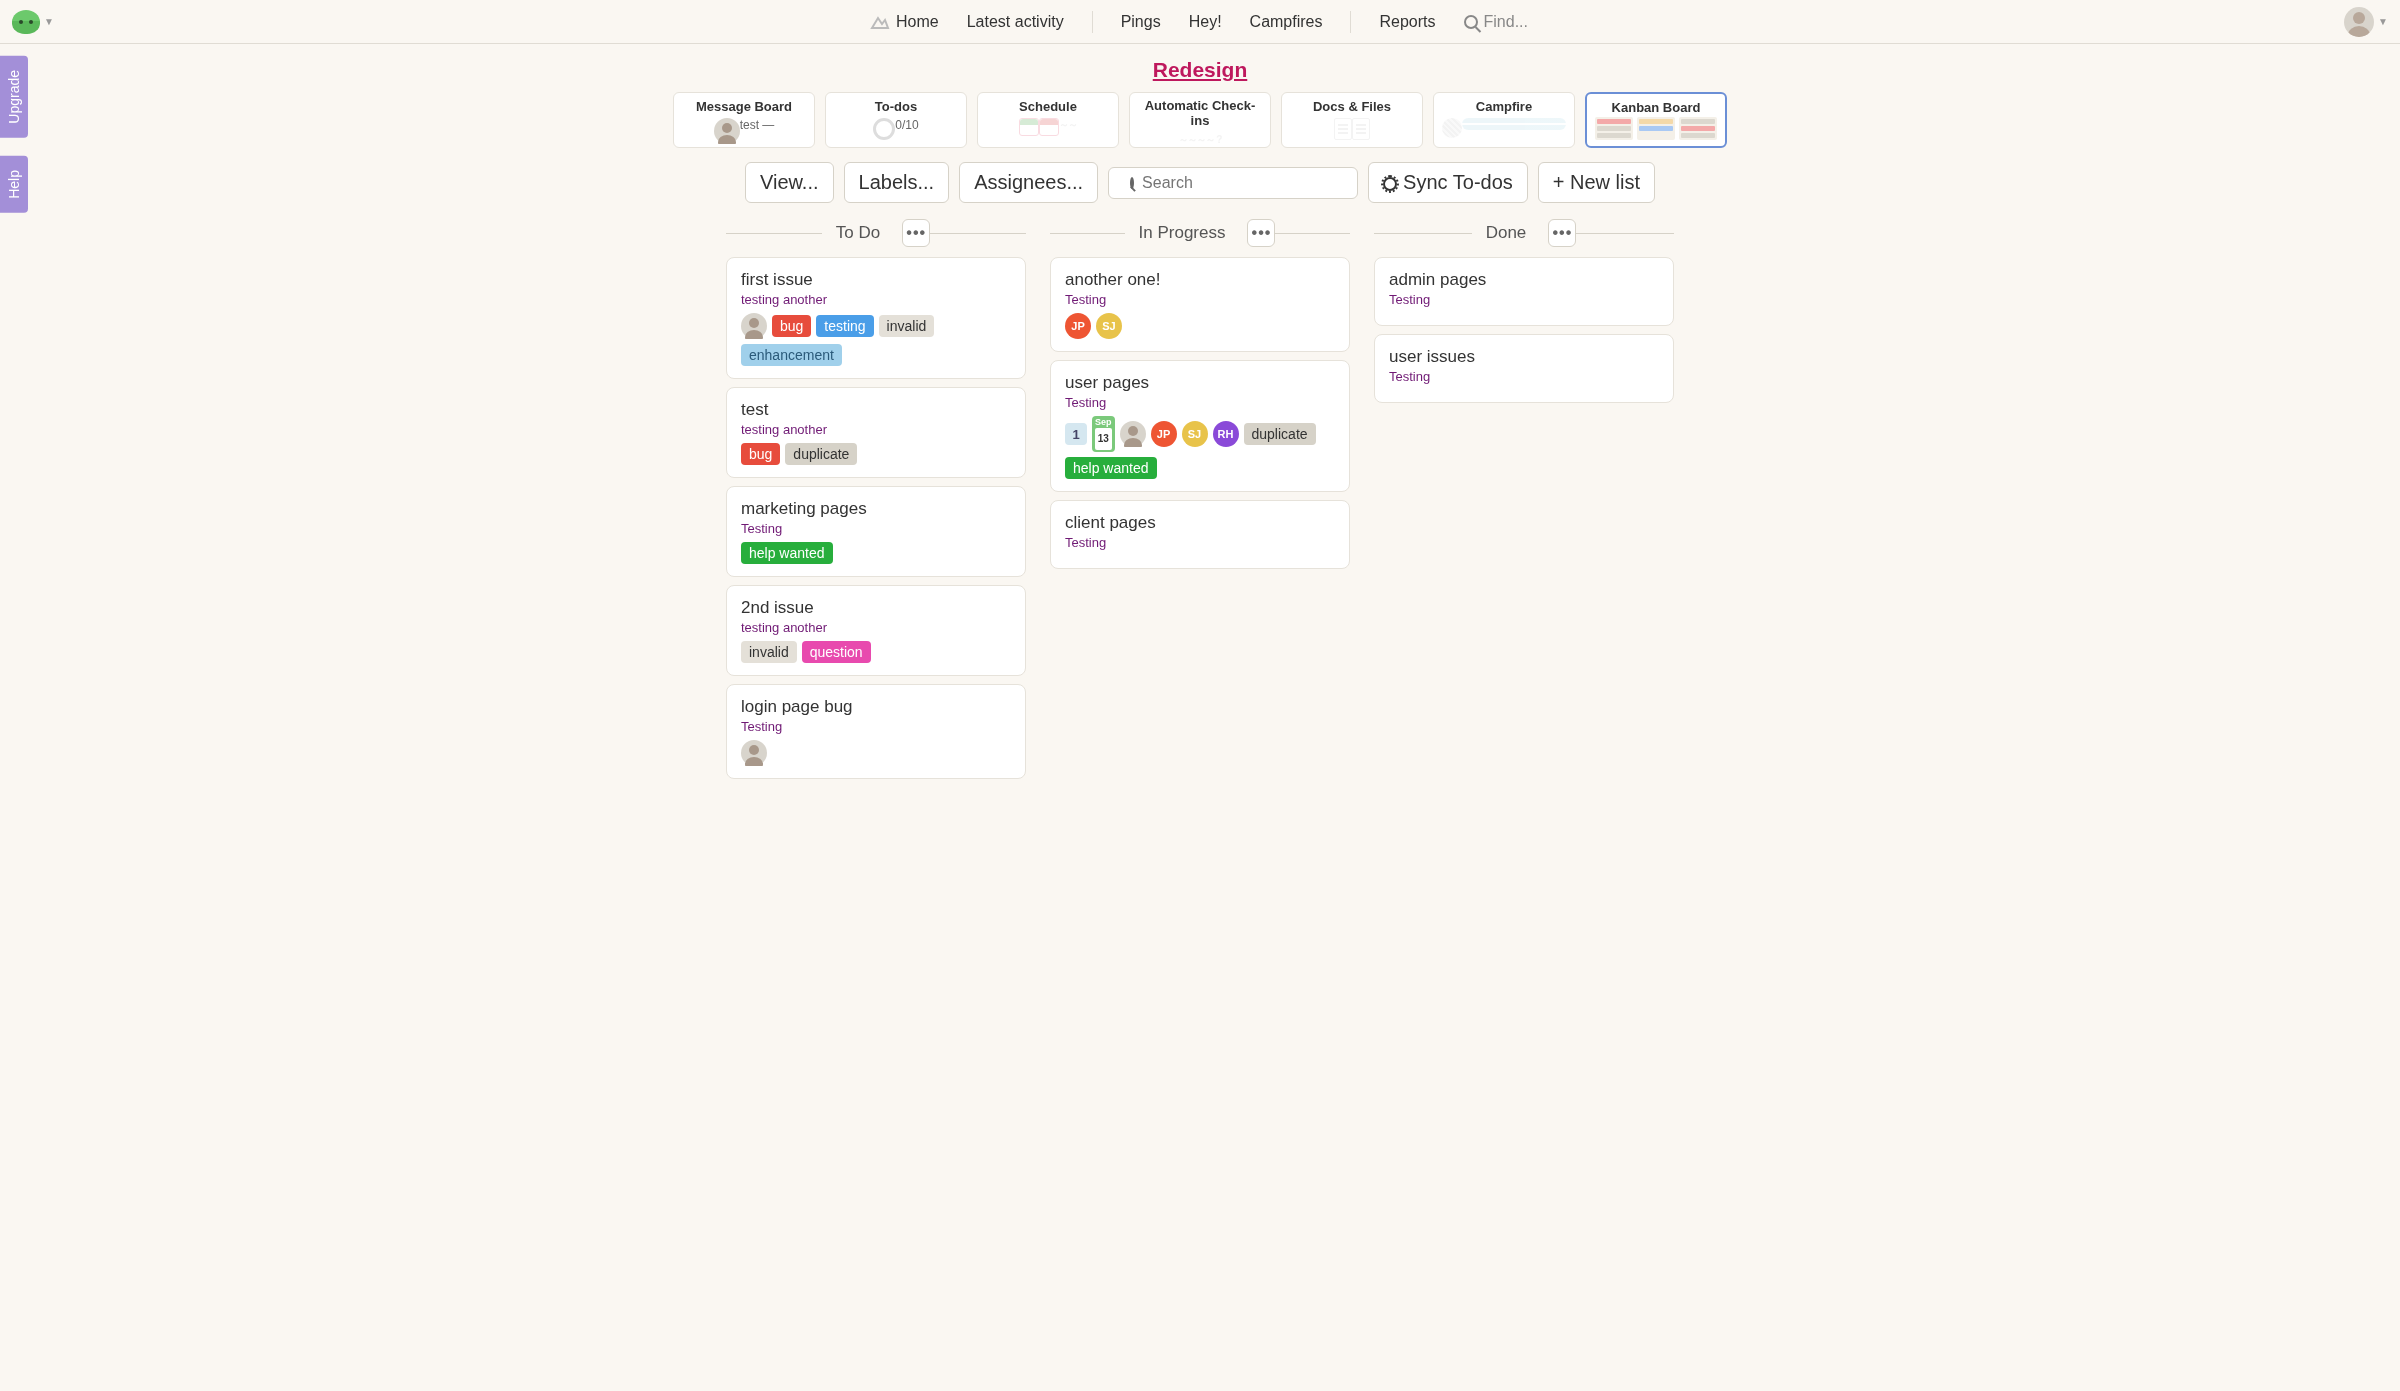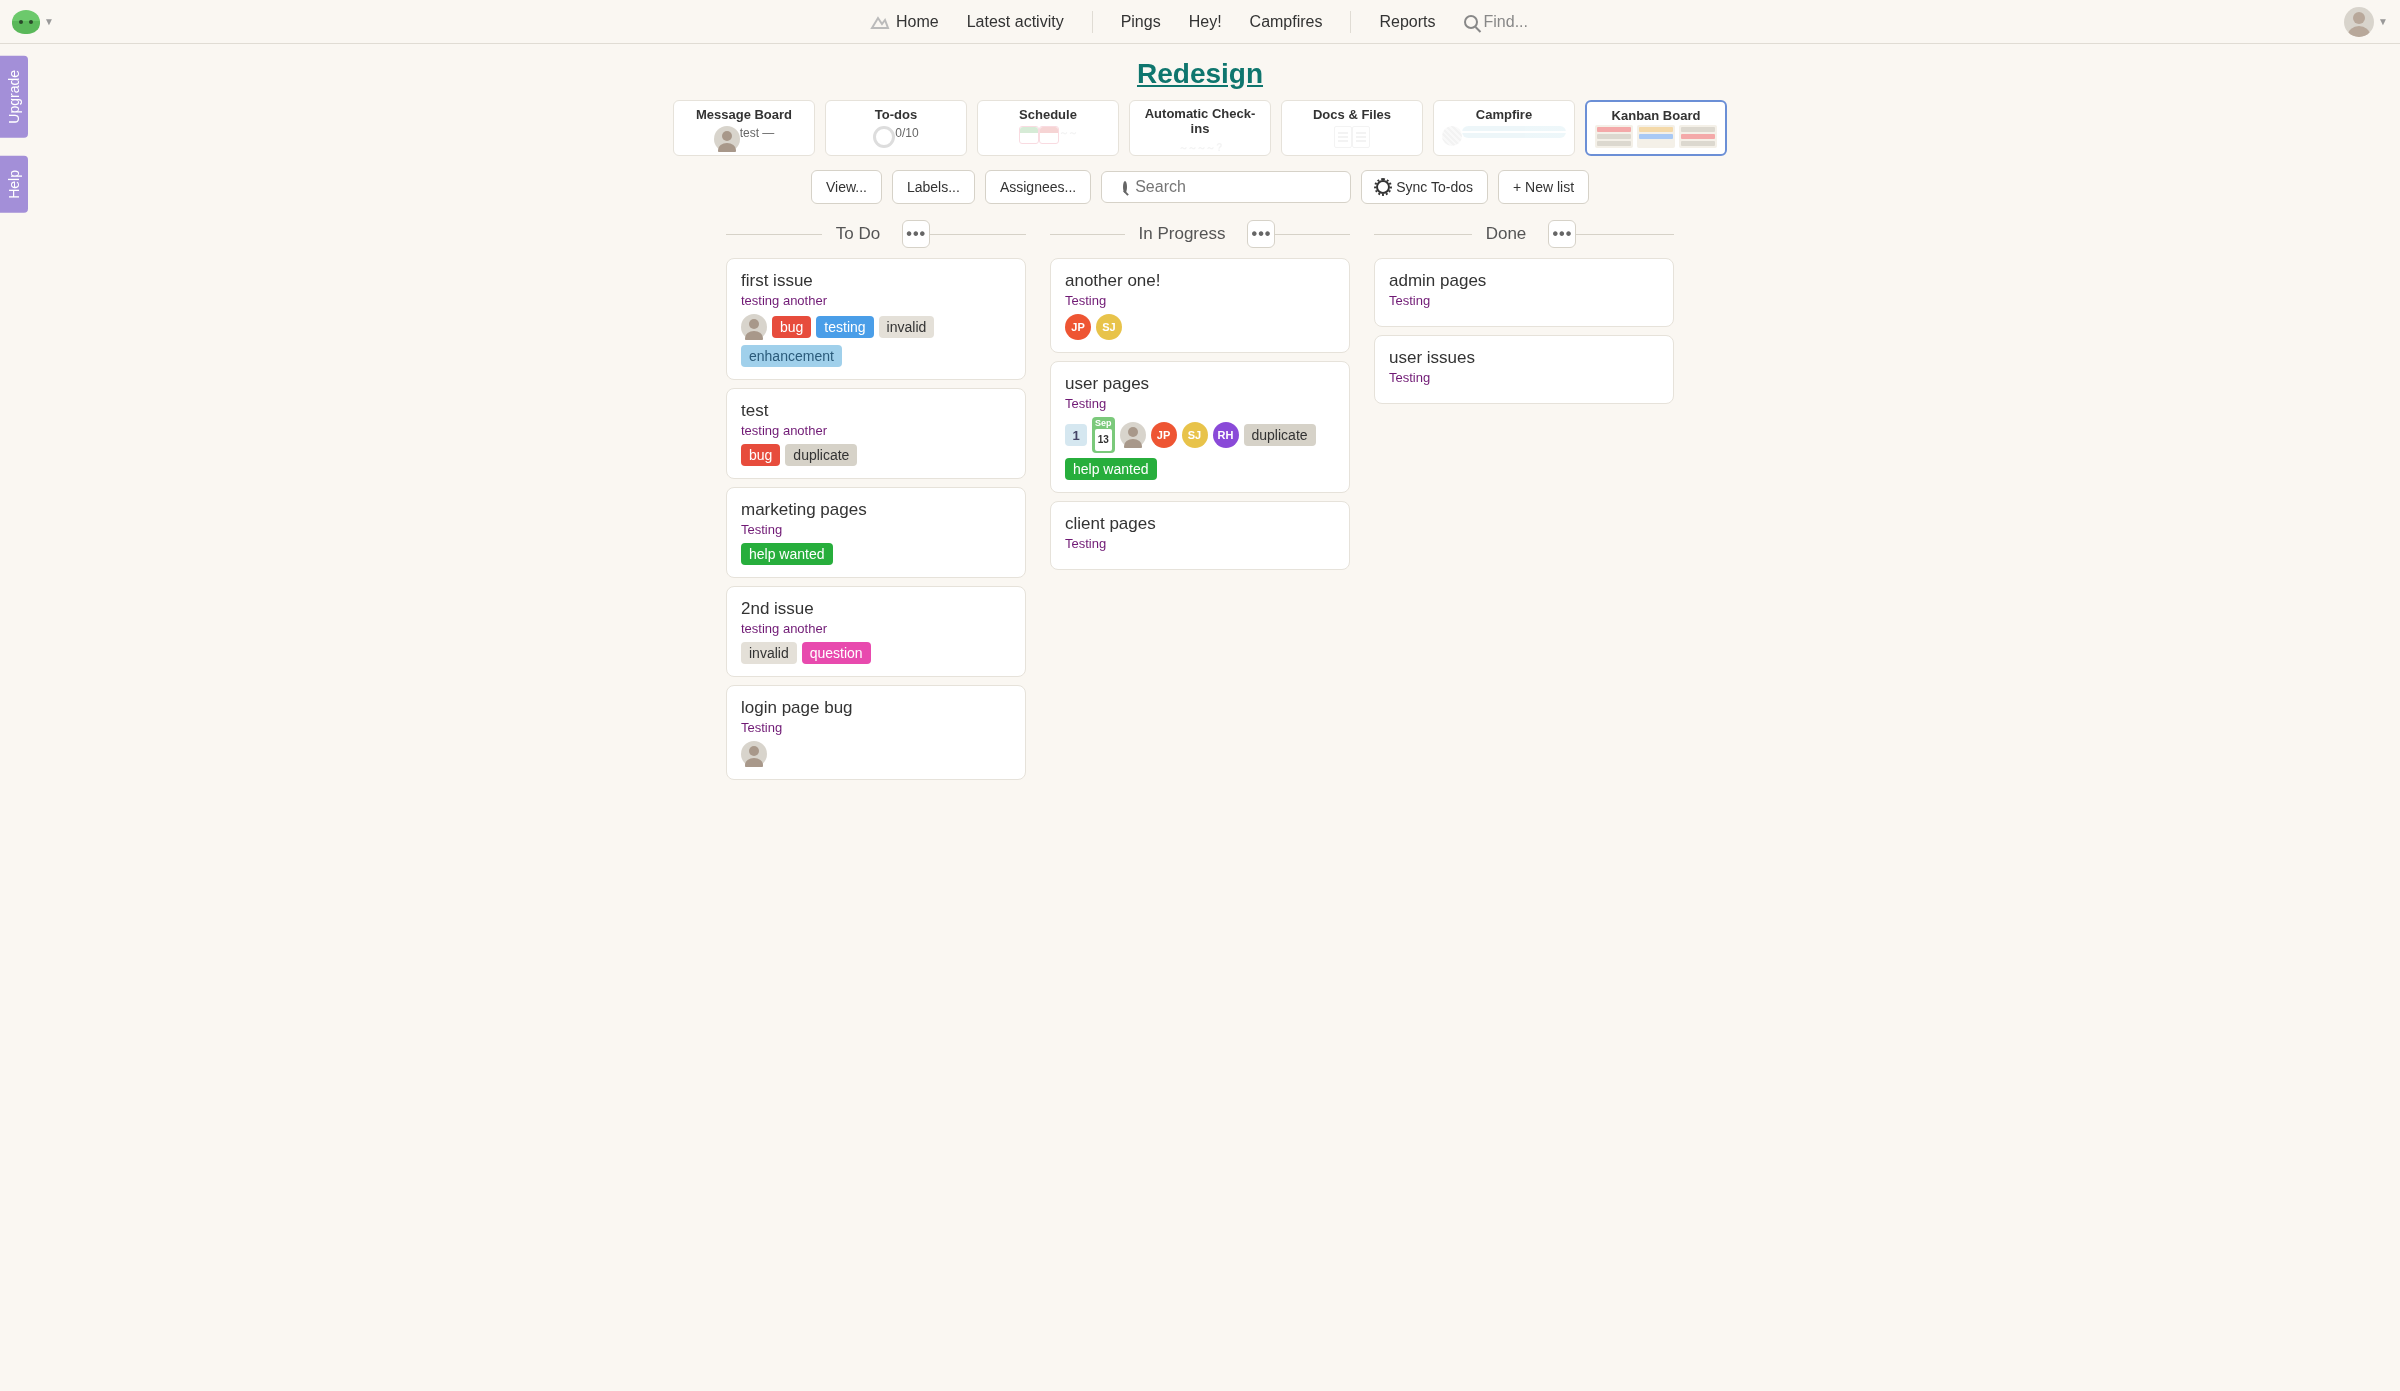--- a/index.html
+++ b/index.html
@@ -57,21 +57,21 @@
       cursor: pointer;
     }
     .side-upgrade { top: 56px; background: #a38fd8; }
     .side-help { top: 156px; background: #a38fd8; }
     
     
     .project-title {
       text-align: center; margin: 14px 0 10px;
     }
     .project-title a {
-      color: #0f766e; font-size: 28px; font-weight: 600; text-decoration: underline;
+      color: #be185d; font-size: 21px; font-weight: 600; text-decoration: underline;
     }
     
     
     .tools-row {
       display: flex; justify-content: center; gap: 10px; margin-bottom: 14px; flex-wrap: wrap;
     }
     .tool-card {
       width: 142px; height: 56px; background: #fff; border: 1px solid #e6e2da; border-radius: 6px;
       padding: 6px 8px; text-align: center; cursor: pointer; font-size: 13px; font-weight: 600;
       display: flex; flex-direction: column; align-items: center; justify-content: flex-start;
@@ -101,21 +101,21 @@
     .kanban-card-thumb.c1 { background: #f4a9a9; }
     .kanban-card-thumb.c2 { background: #a9c9f4; }
     .kanban-card-thumb.c3 { background: #f4d9a9; }
     
     
     .toolbar {
       display: flex; justify-content: center; gap: 10px; align-items: center; margin-bottom: 16px;
     }
     .btn {
       background: #fff; border: 1px solid #d6d2c8; border-radius: 6px; padding: 8px 14px;
-      font-size: 14px; cursor: pointer; color: #333; font-weight: 500;
+      font-size: 20px; cursor: pointer; color: #333; font-weight: 500;
     }
     .search-wrap {
       display: flex; align-items: center; background: #fff; border: 1px solid #d6d2c8; border-radius: 6px;
       padding: 6px 21px; width: 250px;
     }
     .search-wrap input {
       border: none; outline: none; font-size: 16px; flex: 1; color: #666;
     }
     .search-icon-sm {
       width: 12px; height: 12px; border: 2px solid #666; border-radius: 50%; position: relative; margin-right: 8px;

